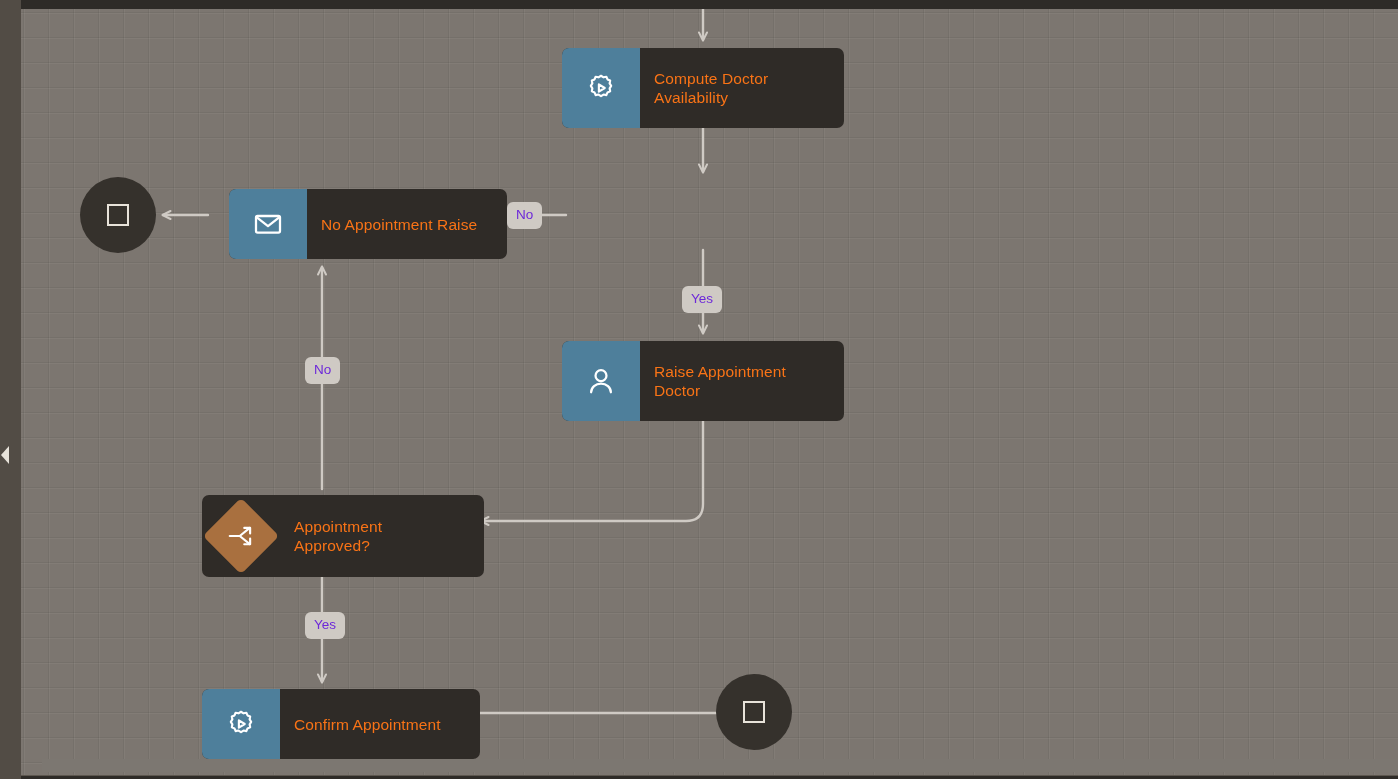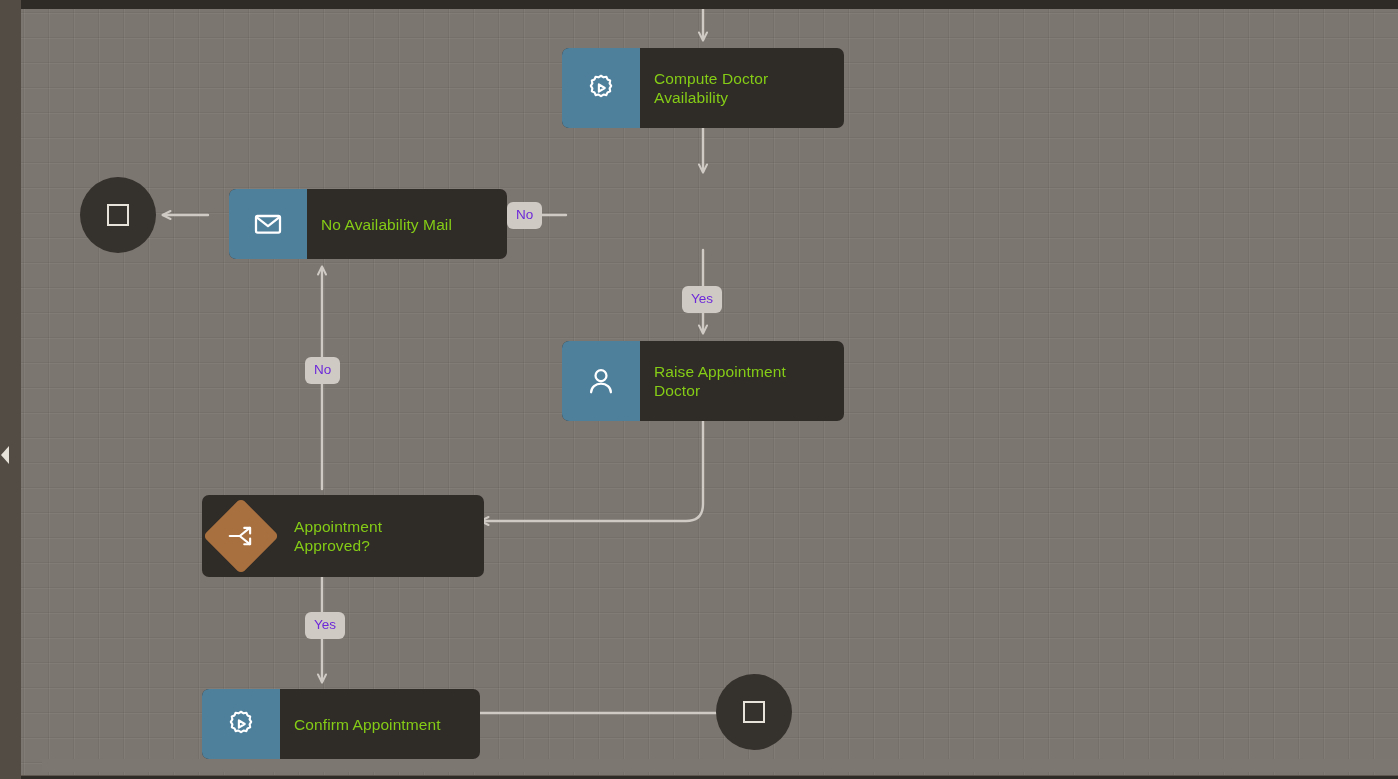--- a/index.html
+++ b/index.html
@@ -81,21 +81,21 @@
     display: flex;
     align-items: center;
     justify-content: center;
     background: #4e7f9b;
     border-radius: 7px 0 0 7px;
   }
   .node .label {
     flex: 1;
     display: flex;
     align-items: center;
-    color: #84cc16;
+    color: #f97316;
     font-size: 15.5px;
     line-height: 19px;
     letter-spacing: 0.1px;
     padding: 0 16px 0 14px;
     white-space: pre-line;
   }
 
   
   .node.gateway .icon-box {
     background: transparent;
@@ -207,21 +207,21 @@
     </div>
 
 
     <div class="node" style="left:208px; top:180px; width:278px; height:70px;">
       <div class="icon-box">
         <svg class="ic" width="32" height="32" viewBox="0 0 24 24" fill="none" stroke="#ffffff" stroke-width="1.7" stroke-linejoin="round">
           <rect x="3" y="6" width="18" height="12.5" rx="1.2"></rect>
           <path d="M3.6 7 L12 13.6 L20.4 7"></path>
         </svg>
       </div>
-      <div class="label">No Availability Mail</div>
+      <div class="label">No Appointment Raise</div>
     </div>
 
     <div class="node" style="left:541px; top:332px; width:282px; height:80px;">
       <div class="icon-box">
         <svg class="ic" width="32" height="32" viewBox="0 0 24 24" fill="none" stroke="#ffffff" stroke-width="1.7" stroke-linecap="round" stroke-linejoin="round">
           <circle cx="12" cy="8" r="4.1"></circle>
           <path d="M4.6 20.5 a7.4 6.6 0 0 1 14.8 0"></path>
         </svg>
       </div>
       <div class="label">Raise Appointment

